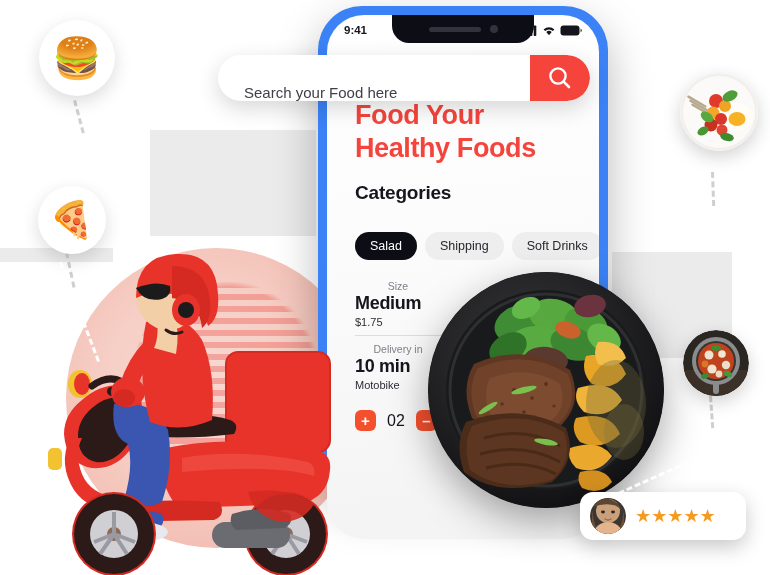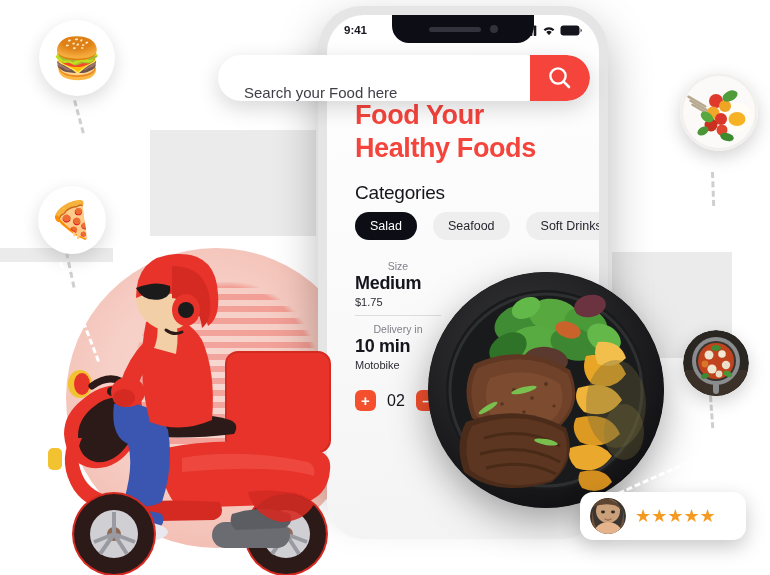--- a/index.html
+++ b/index.html
@@ -64,21 +64,21 @@
     background: #fff;
   }
 
   
   #phone {
     position: absolute;
     left: 318px;
     top: 6px;
     width: 290px;
     height: 486px;
-    background: #e5e5e5;
+    background: #3b82f6;
     border-radius: 44px;
     box-shadow: 0 18px 45px rgba(0,0,0,0.28);
   }
   #phone-screen {
     position: absolute;
     left: 9px;
     top: 9px;
     width: 272px;
     height: 524px;
     border-radius: 37px;
@@ -189,28 +189,28 @@
     font-size: 27px;
     line-height: 1.22;
     font-weight: bold;
     color: #f5443c;
     letter-spacing: -0.4px;
     margin: 0;
   }
   .section-title {
     margin: 17px 0 0 0;
     font-size: 19px;
-    font-weight: normal;
+    font-weight: bold;
     color: #15151d;
     letter-spacing: -0.2px;
   }
   .chips {
     display: flex;
-    gap: 16px;
-    margin-top: 8px;
+    gap: 8px;
+    margin-top: 28px;
   }
   .chip {
     border-radius: 16px;
     padding: 7px 15px;
     font-size: 12.5px;
     background: #eeeeee;
     color: #26262e;
     white-space: nowrap;
     cursor: pointer;
   }
@@ -470,21 +470,21 @@
 
         <h1 class="headline">
           <span>Food Your</span><br>
           <span>Healthy Foods</span>
         </h1>
 
         <div class="section-title">Categories</div>
 
         <div class="chips">
           <div class="chip active">Salad</div>
-          <div class="chip">Seafood</div>
+          <div class="chip">Shipping</div>
           <div class="chip">Soft Drinks</div>
         </div>
 
         <div class="details">
           <div class="detail-block">
             <div class="detail-label">Size</div>
             <div class="detail-value">Medium</div>
             <div class="detail-sub">$1.75</div>
           </div>
           <div class="detail-block">

